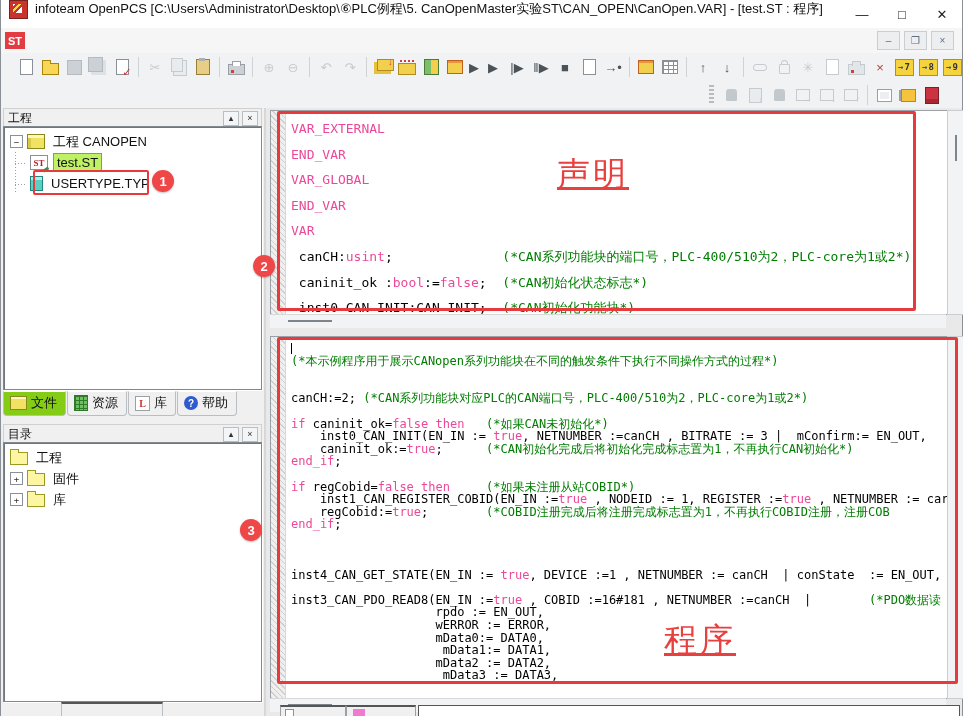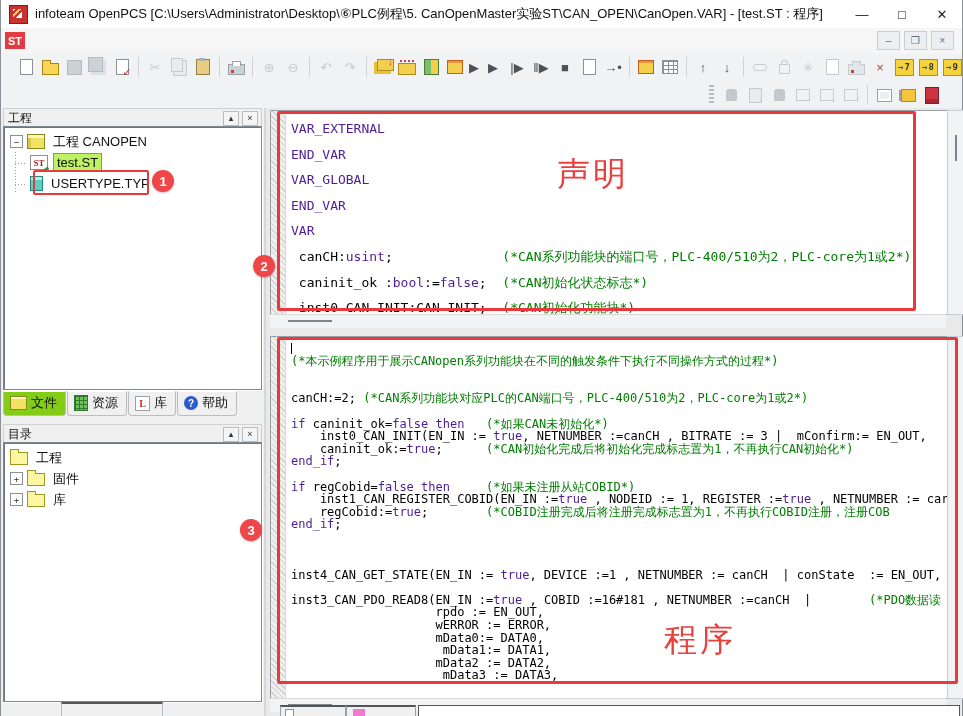--- a/index.html
+++ b/index.html
@@ -3,21 +3,21 @@
 <meta charset="utf-8">
 <style>
   html,body{margin:0;padding:0;}
   body{
     width:963px;height:716px;position:relative;overflow:hidden;
     font-family:"Liberation Sans","DejaVu Sans",sans-serif;
     background:#f0f0f0;box-shadow:inset 0 0 0 1px #8a9096;
   }
   
   .titlebar{position:absolute;left:1px;top:0;right:1px;height:28px;background:#fff;
-    display:flex;align-items:center;border-bottom:2px solid #3b82f6;}
+    display:flex;border-bottom:2px solid #3b82f6;}
   .appicon{width:17px;height:17px;margin:0 7px 0 8px;background:#c8332e;border:1px solid #7d1f1c;
     position:relative;flex:0 0 auto;}
   .appicon::after{content:"";position:absolute;left:3px;top:3px;width:9px;height:9px;
     background:linear-gradient(135deg,#fff 0 2px,#c8332e 2px 4px,#f7d24a 4px 6px,#c8332e 6px 8px,#fff 8px);}
   .title-text{font-size:13px;color:#111;white-space:nowrap;overflow:hidden;}
   .wincontrols{margin-left:auto;display:flex;height:100%;}
   .wincontrols .wc{width:40px;height:100%;display:flex;align-items:center;justify-content:center;
     font-size:13px;color:#222;}
   
   .menubar{position:absolute;left:1px;top:28px;right:1px;height:25px;background:#f6f6f6;
@@ -134,21 +134,21 @@
   .editcol{position:absolute;left:266px;top:108px;width:696px;height:608px;background:#e9e9e9;}
   .edit-frame{position:absolute;background:#fff;border:1px solid #9aa0a5;box-shadow:inset 1px 1px 0 #80878d;overflow:hidden;}
   #decl-frame{left:4px;top:2px;width:676px;height:203px;}
   #prog-frame{left:4px;top:228px;width:676px;height:361px;}
   .gutter{position:absolute;left:0;top:0;bottom:0;width:14px;background:#efefef;
     background-image:repeating-linear-gradient(45deg,#cfcfcf 0 1px,transparent 1px 4px);border-right:1px solid #d8d8d8;}
   .code{position:absolute;left:15px;top:0;right:0;bottom:0;background:#fff;
     font-family:"DejaVu Sans Mono",monospace;white-space:pre;overflow:hidden;}
   #decl-code{font-size:13px;line-height:25.6px;padding:5px 0 0 5px;}
   #prog-code{font-size:12px;line-height:12.6px;padding:5px 0 0 5px;}
-  .sg-k{color:#4c1d95;}
+  .sg-k{color:#ec4899;}
   .sg-c{color:#007d00;}
   .sg-p{color:#000;}
   .sg-caret{display:inline-block;width:1px;height:11px;background:#000;vertical-align:middle;}
   
   .vsb{position:absolute;width:16px;background:#f2f3f4;border:1px solid #c9ced3;}
   #decl-vsb{left:681px;top:2px;height:203px;}
   #prog-vsb{left:681px;top:228px;height:361px;}
   .vsb-handle{position:absolute;left:7px;width:2px;height:26px;background:#7d848a;top:24px;}
   .hsb{position:absolute;left:4px;width:676px;height:13px;background:#f2f3f4;border-top:1px solid #d8d8d8;}
   #decl-hsb{top:206px;}
@@ -160,21 +160,21 @@
   #stub2{left:80px;width:68px;}
   #stub1::after{content:"";position:absolute;left:4px;top:2px;width:7px;height:8px;background:#fff;border:1px solid #8a9096;}
   #stub2::after{content:"";position:absolute;left:6px;top:2px;width:12px;height:8px;background:#ef7ad0;}
   #stub3{left:152px;width:540px;background:#fff;border:1px solid #555;border-bottom:none;}
   
   .anno{position:absolute;pointer-events:none;z-index:50;}
   .anno-box{border:3px solid #e83a3d;border-radius:2px;}
   .anno-circle{width:22px;height:22px;border-radius:50%;background:#ef4648;color:#fff;
     font:bold 13px "Liberation Sans",sans-serif;display:flex;align-items:center;justify-content:center;
     box-shadow:0 1px 2px rgba(0,0,0,.25);}
-  .anno-label{color:#e8403f;font-size:33px;letter-spacing:3px;font-family:"Liberation Sans",sans-serif;}
+  .anno-label{color:#e8403f;font-size:33px;letter-spacing:3px;font-family:"Liberation Sans",sans-serif;text-decoration:underline;}
 </style>
 </head>
 <body>
 
 <div class="titlebar">
   <div class="appicon"></div>
   <div class="title-text">infoteam OpenPCS [C:\Users\Administrator\Desktop\⑥PLC例程\5. CanOpenMaster实验ST\CAN_OPEN\CanOpen.VAR]  - [test.ST : 程序]</div>
   <div class="wincontrols">
     <div class="wc">—</div>
     <div class="wc">□</div>

